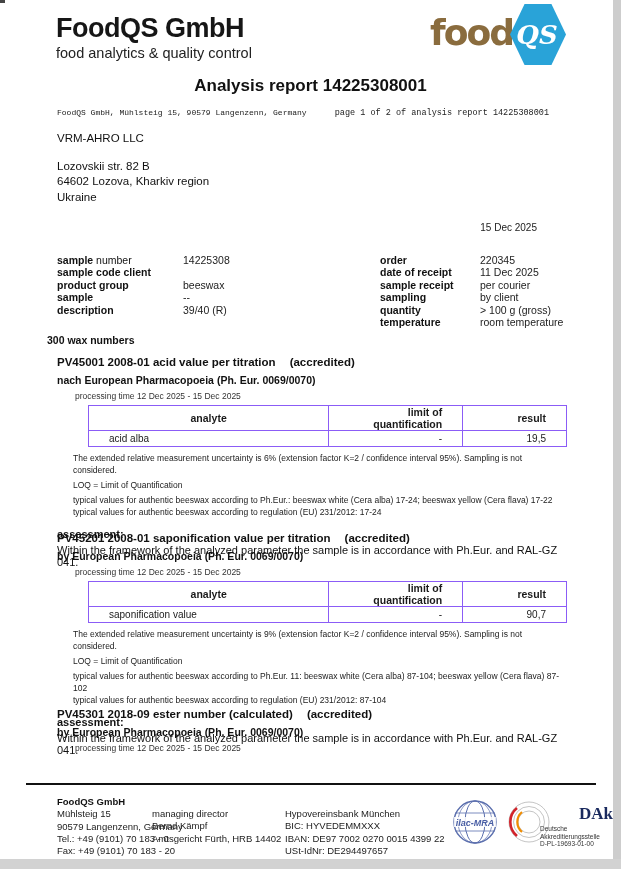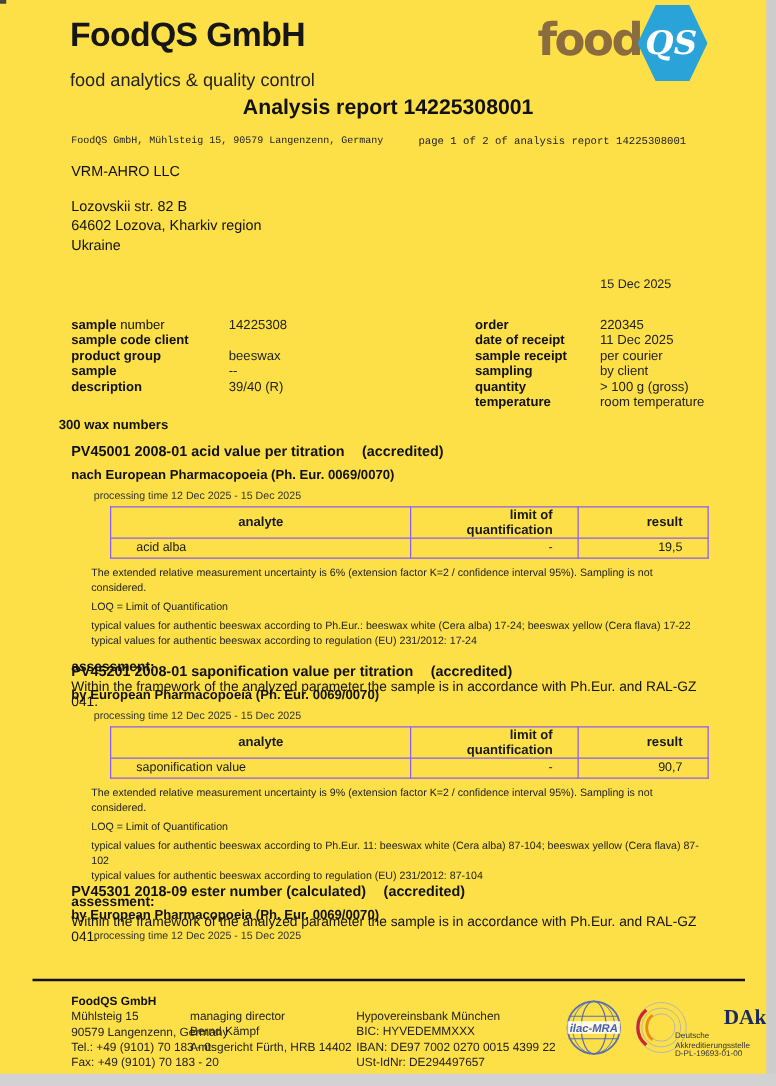--- a/index.html
+++ b/index.html
@@ -1,28 +1,28 @@
 <!DOCTYPE html>
 <html><head>
 <meta charset="utf-8">
 <style>
   * { margin:0; padding:0; box-sizing:border-box; }
   html,body { background:#e8e8e8; }
   body { font-family:"Liberation Sans", sans-serif; color:#1a1a1a; }
-  .page { position:relative; width:621px; height:869px; background:#fde047; overflow:hidden; }
+  .page { position:relative; width:621px; height:869px; background:#ffffff; overflow:hidden; }
 
   
   .edge-right { position:absolute; top:0; right:0; width:8px; height:100%; background:#cdcdcd; }
   .edge-bottom { position:absolute; bottom:0; left:0; width:100%; height:10px; background:#d2d2d2; }
   .corner-mark { position:absolute; top:0; left:0; width:5px; height:3px; background:#444; }
 
   
   .header-left { position:absolute; left:56px; top:13px; }
   .company-name { font-size:27px; font-weight:bold; letter-spacing:-0.5px; color:#161616; }
-  .company-tagline { font-size:14.5px; color:#222; margin-top:13px; }
+  .company-tagline { font-size:14.5px; color:#222; margin-top:1px; }
 
   .brand-logo { position:absolute; left:428px; top:4px; width:142px; height:62px; }
   .logo-food { position:absolute; left:2px; top:8px; font-size:36px; font-weight:bold; letter-spacing:-2px;
                color:#8a6c3e; font-family:"DejaVu Sans", sans-serif; }
   .logo-hex { position:absolute; left:82px; top:0; width:56px; height:61px; background:#29a3d8;
               clip-path:polygon(26% 0, 74% 0, 100% 50%, 74% 100%, 26% 100%, 0 50%);
               display:flex; align-items:center; justify-content:center; }
   .logo-qs { color:#ffffff; font-size:26px; font-weight:bold; font-style:italic;
              font-family:"DejaVu Serif", serif; transform:translateX(-1px); }
 

